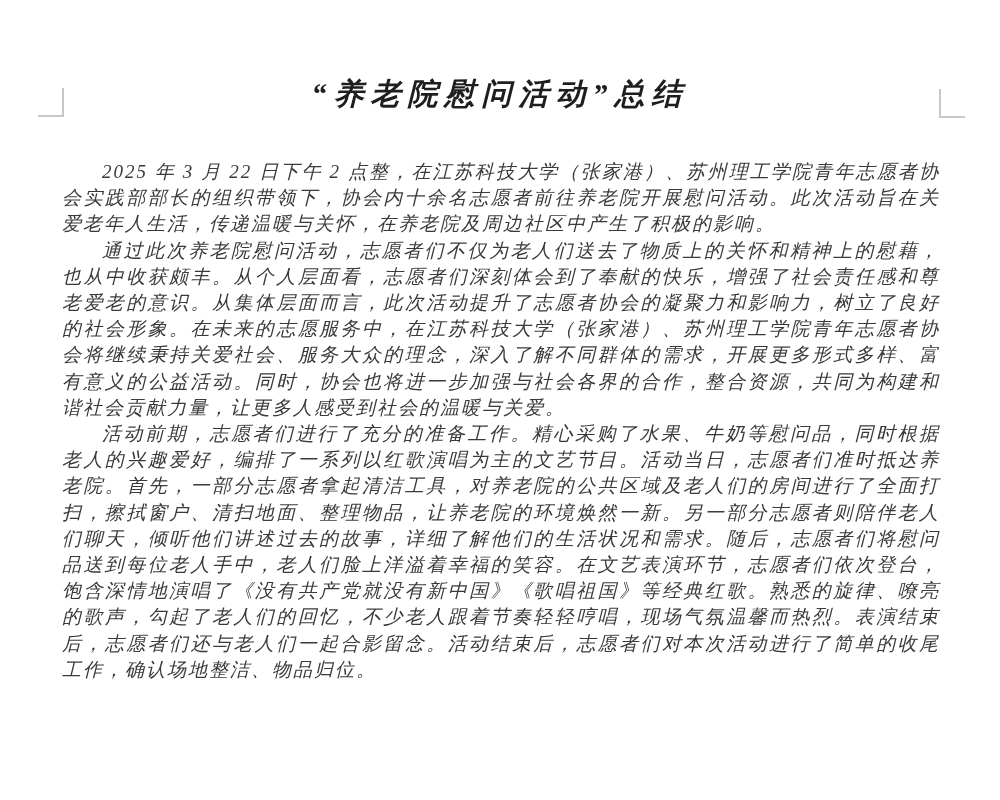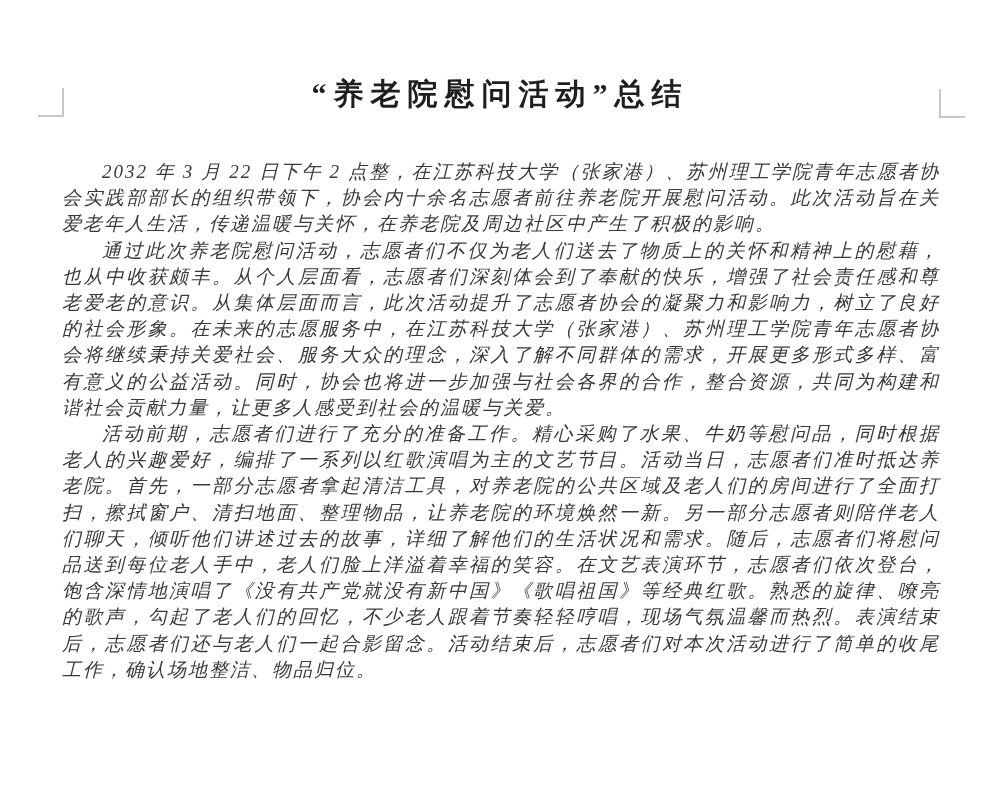--- a/index.html
+++ b/index.html
@@ -26,20 +26,21 @@
   .crop-mark.tr {
     left: 939px; top: 15px;
     border-left: 2px solid #c7c7c7;
     border-bottom: 2px solid #c7c7c7;
   }
   .doc-title {
     margin-top: 74px;
     text-align: center;
     font-size: 30px;
     font-weight: bold;
+    font-style: italic;
     letter-spacing: 7px;
     color: #1e1e1e;
   }
   .doc-body {
     margin: 44px 60px 0 62px;
     width: 878px;
   }
   .doc-body p {
     font-size: 19px;
     line-height: 26.2px;
@@ -53,17 +54,17 @@
 </head>
 <body>
 
 <div class="page">
   <div class="crop-mark tl"></div>
   <div class="crop-mark tr"></div>
 
   <h1 class="doc-title">“养老院慰问活动”总结</h1>
 
   <div class="doc-body">
-      <p>2032 年 3 月 22 日下午 2 点整，在江苏科技大学（张家港）、苏州理工学院青年志愿者协会实践部部长的组织带领下，协会内十余名志愿者前往养老院开展慰问活动。此次活动旨在关爱老年人生活，传递温暖与关怀，在养老院及周边社区中产生了积极的影响。</p>
+      <p>2025 年 3 月 22 日下午 2 点整，在江苏科技大学（张家港）、苏州理工学院青年志愿者协会实践部部长的组织带领下，协会内十余名志愿者前往养老院开展慰问活动。此次活动旨在关爱老年人生活，传递温暖与关怀，在养老院及周边社区中产生了积极的影响。</p>
       <p>通过此次养老院慰问活动，志愿者们不仅为老人们送去了物质上的关怀和精神上的慰藉，也从中收获颇丰。从个人层面看，志愿者们深刻体会到了奉献的快乐，增强了社会责任感和尊老爱老的意识。从集体层面而言，此次活动提升了志愿者协会的凝聚力和影响力，树立了良好的社会形象。在未来的志愿服务中，在江苏科技大学（张家港）、苏州理工学院青年志愿者协会将继续秉持关爱社会、服务大众的理念，深入了解不同群体的需求，开展更多形式多样、富有意义的公益活动。同时，协会也将进一步加强与社会各界的合作，整合资源，共同为构建和谐社会贡献力量，让更多人感受到社会的温暖与关爱。</p>
       <p>活动前期，志愿者们进行了充分的准备工作。精心采购了水果、牛奶等慰问品，同时根据老人的兴趣爱好，编排了一系列以红歌演唱为主的文艺节目。活动当日，志愿者们准时抵达养老院。首先，一部分志愿者拿起清洁工具，对养老院的公共区域及老人们的房间进行了全面打扫，擦拭窗户、清扫地面、整理物品，让养老院的环境焕然一新。另一部分志愿者则陪伴老人们聊天，倾听他们讲述过去的故事，详细了解他们的生活状况和需求。随后，志愿者们将慰问品送到每位老人手中，老人们脸上洋溢着幸福的笑容。在文艺表演环节，志愿者们依次登台，饱含深情地演唱了《没有共产党就没有新中国》《歌唱祖国》等经典红歌。熟悉的旋律、嘹亮的歌声，勾起了老人们的回忆，不少老人跟着节奏轻轻哼唱，现场气氛温馨而热烈。表演结束后，志愿者们还与老人们一起合影留念。活动结束后，志愿者们对本次活动进行了简单的收尾工作，确认场地整洁、物品归位。</p>
     </div>
 </div>
 
 </body></html>

